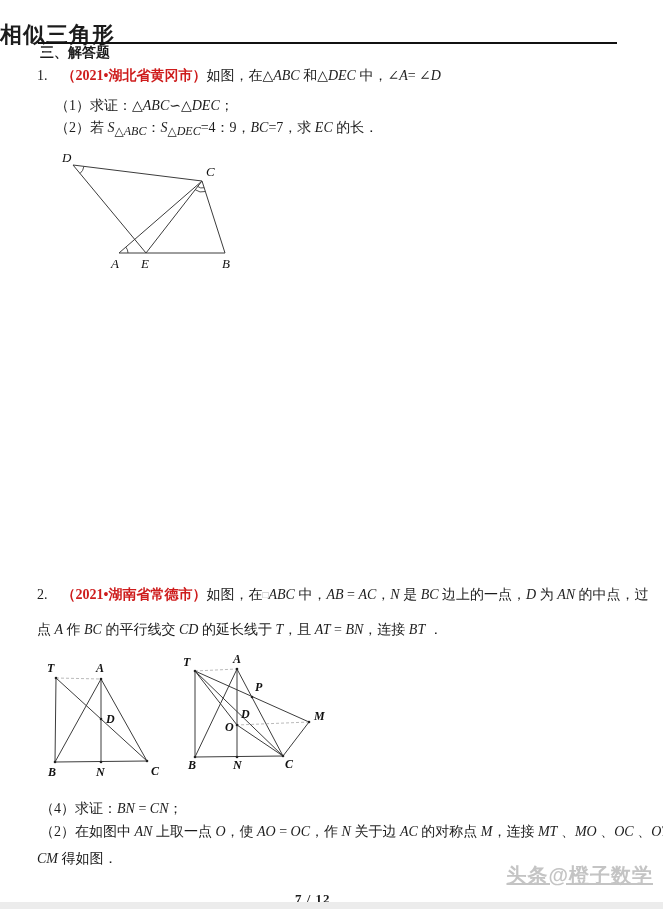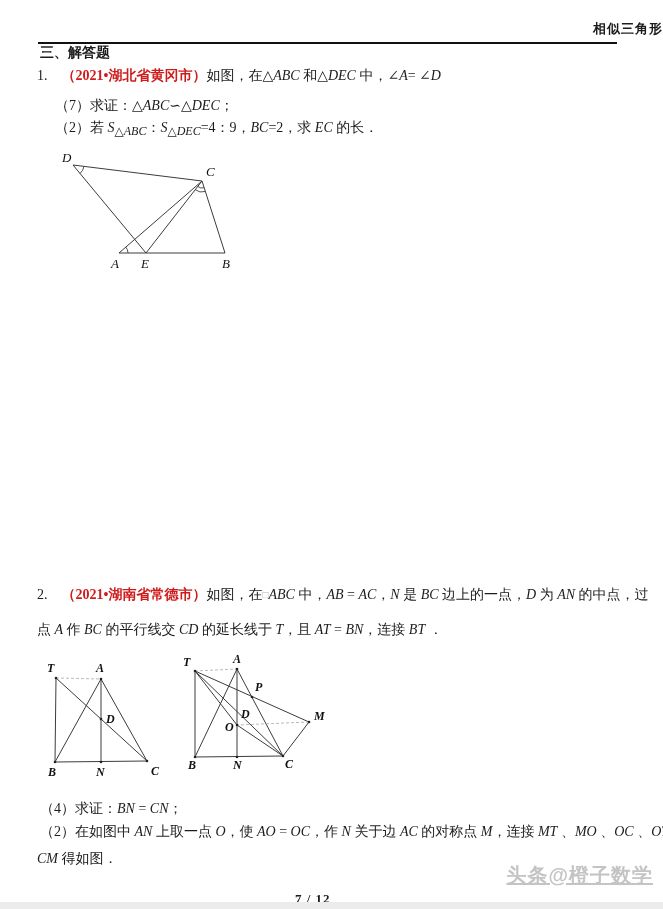--- a/index.html
+++ b/index.html
@@ -1,23 +1,23 @@
 <!DOCTYPE html>
 <html><head>
 <meta charset="utf-8">
 <style>
   html,body{margin:0;padding:0;}
   body{
     width:663px;height:909px;background:#ffffff;position:relative;overflow:hidden;
     font-family:"Liberation Serif","DejaVu Serif",serif;color:var(--ink,#1c1c1c);
   }
   .title{
-    position:absolute;top:20px;left:0;width:663px;text-align:right;
+    position:absolute;top:20px;left:0;width:663px;text-align:left;
     font-family:"Liberation Sans","DejaVu Sans",sans-serif;
-    font-weight:bold;font-size:13px;letter-spacing:1px;
+    font-weight:bold;font-size:22px;letter-spacing:1px;
   }
   .rule{position:absolute;left:38px;top:42px;width:579px;height:2px;background:#111;}
   .sec{position:absolute;left:40px;top:44px;font-size:14px;font-weight:bold;}
   .line{position:absolute;font-size:14px;white-space:nowrap;line-height:19px;}
   .line .it{font-style:italic;}
   .line .red{color:var(--red,#ce1c1c);font-weight:bold;}
   .line .sub{font-size:12px;font-style:italic;vertical-align:-3px;letter-spacing:0;}
   .line .box{color:#b0b0b0;font-size:10px;vertical-align:1px;}
   svg{position:absolute;overflow:visible;}
   .pagenum{position:absolute;left:295px;top:891px;font-size:13px;font-weight:bold;letter-spacing:1px;}
@@ -30,22 +30,22 @@
 </head>
 <body style="--red: #ce1c1c; --ink: #1c1c1c; --wm: #c4c4c4;">
 
 <div>
 
   <div class="title">相似三角形</div>
   <div class="rule"></div>
   <div class="sec">三、解答题</div>
 
   <div class="line" style="left:37px;top:66px"><span>1.　</span><span class="red">（2021•湖北省黄冈市）</span><span>如图，在△</span><span class="it">ABC</span><span> 和△</span><span class="it">DEC</span><span> 中，∠</span><span class="it">A</span><span>= ∠</span><span class="it">D</span></div>
-  <div class="line" style="left:55px;top:96px"><span>（7）求证：△</span><span class="it">ABC</span><span>∽△</span><span class="it">DEC</span><span>；</span></div>
-  <div class="line" style="left:55px;top:118px"><span>（2）若 </span><span class="it">S</span><span class="sub">△ABC</span><span>：</span><span class="it">S</span><span class="sub">△DEC</span><span>=4：9，</span><span class="it">BC</span><span>=2，求 </span><span class="it">EC</span><span> 的长．</span></div>
+  <div class="line" style="left:55px;top:96px"><span>（1）求证：△</span><span class="it">ABC</span><span>∽△</span><span class="it">DEC</span><span>；</span></div>
+  <div class="line" style="left:55px;top:118px"><span>（2）若 </span><span class="it">S</span><span class="sub">△ABC</span><span>：</span><span class="it">S</span><span class="sub">△DEC</span><span>=4：9，</span><span class="it">BC</span><span>=7，求 </span><span class="it">EC</span><span> 的长．</span></div>
   <svg style="left:40px;top:148px" width="230" height="125" viewBox="0 0 230 125">
       <line x1="33" y1="17" x2="162" y2="33" stroke="#3c3c3c" stroke-width="1"></line>
       <line x1="33" y1="17" x2="106" y2="105" stroke="#3c3c3c" stroke-width="1"></line>
       <line x1="79" y1="105" x2="162" y2="33" stroke="#3c3c3c" stroke-width="1"></line>
       <line x1="79" y1="105" x2="185" y2="105" stroke="#3c3c3c" stroke-width="1"></line>
       <line x1="106" y1="105" x2="162" y2="33" stroke="#3c3c3c" stroke-width="1"></line>
       <line x1="162" y1="33" x2="185" y2="105" stroke="#3c3c3c" stroke-width="1"></line>
       <path d="M 43.9 18.4 A 11 11 0 0 1 40.0 25.5" fill="none" stroke="#3c3c3c" stroke-width="0.9"></path>
       <path d="M 85.8 99.1 A 9 9 0 0 1 88.0 105.0" fill="none" stroke="#3c3c3c" stroke-width="0.9"></path>
       <path d="M 157.7 38.5 A 7 7 0 0 0 164.1 39.7" fill="none" stroke="#3c3c3c" stroke-width="0.9"></path>

